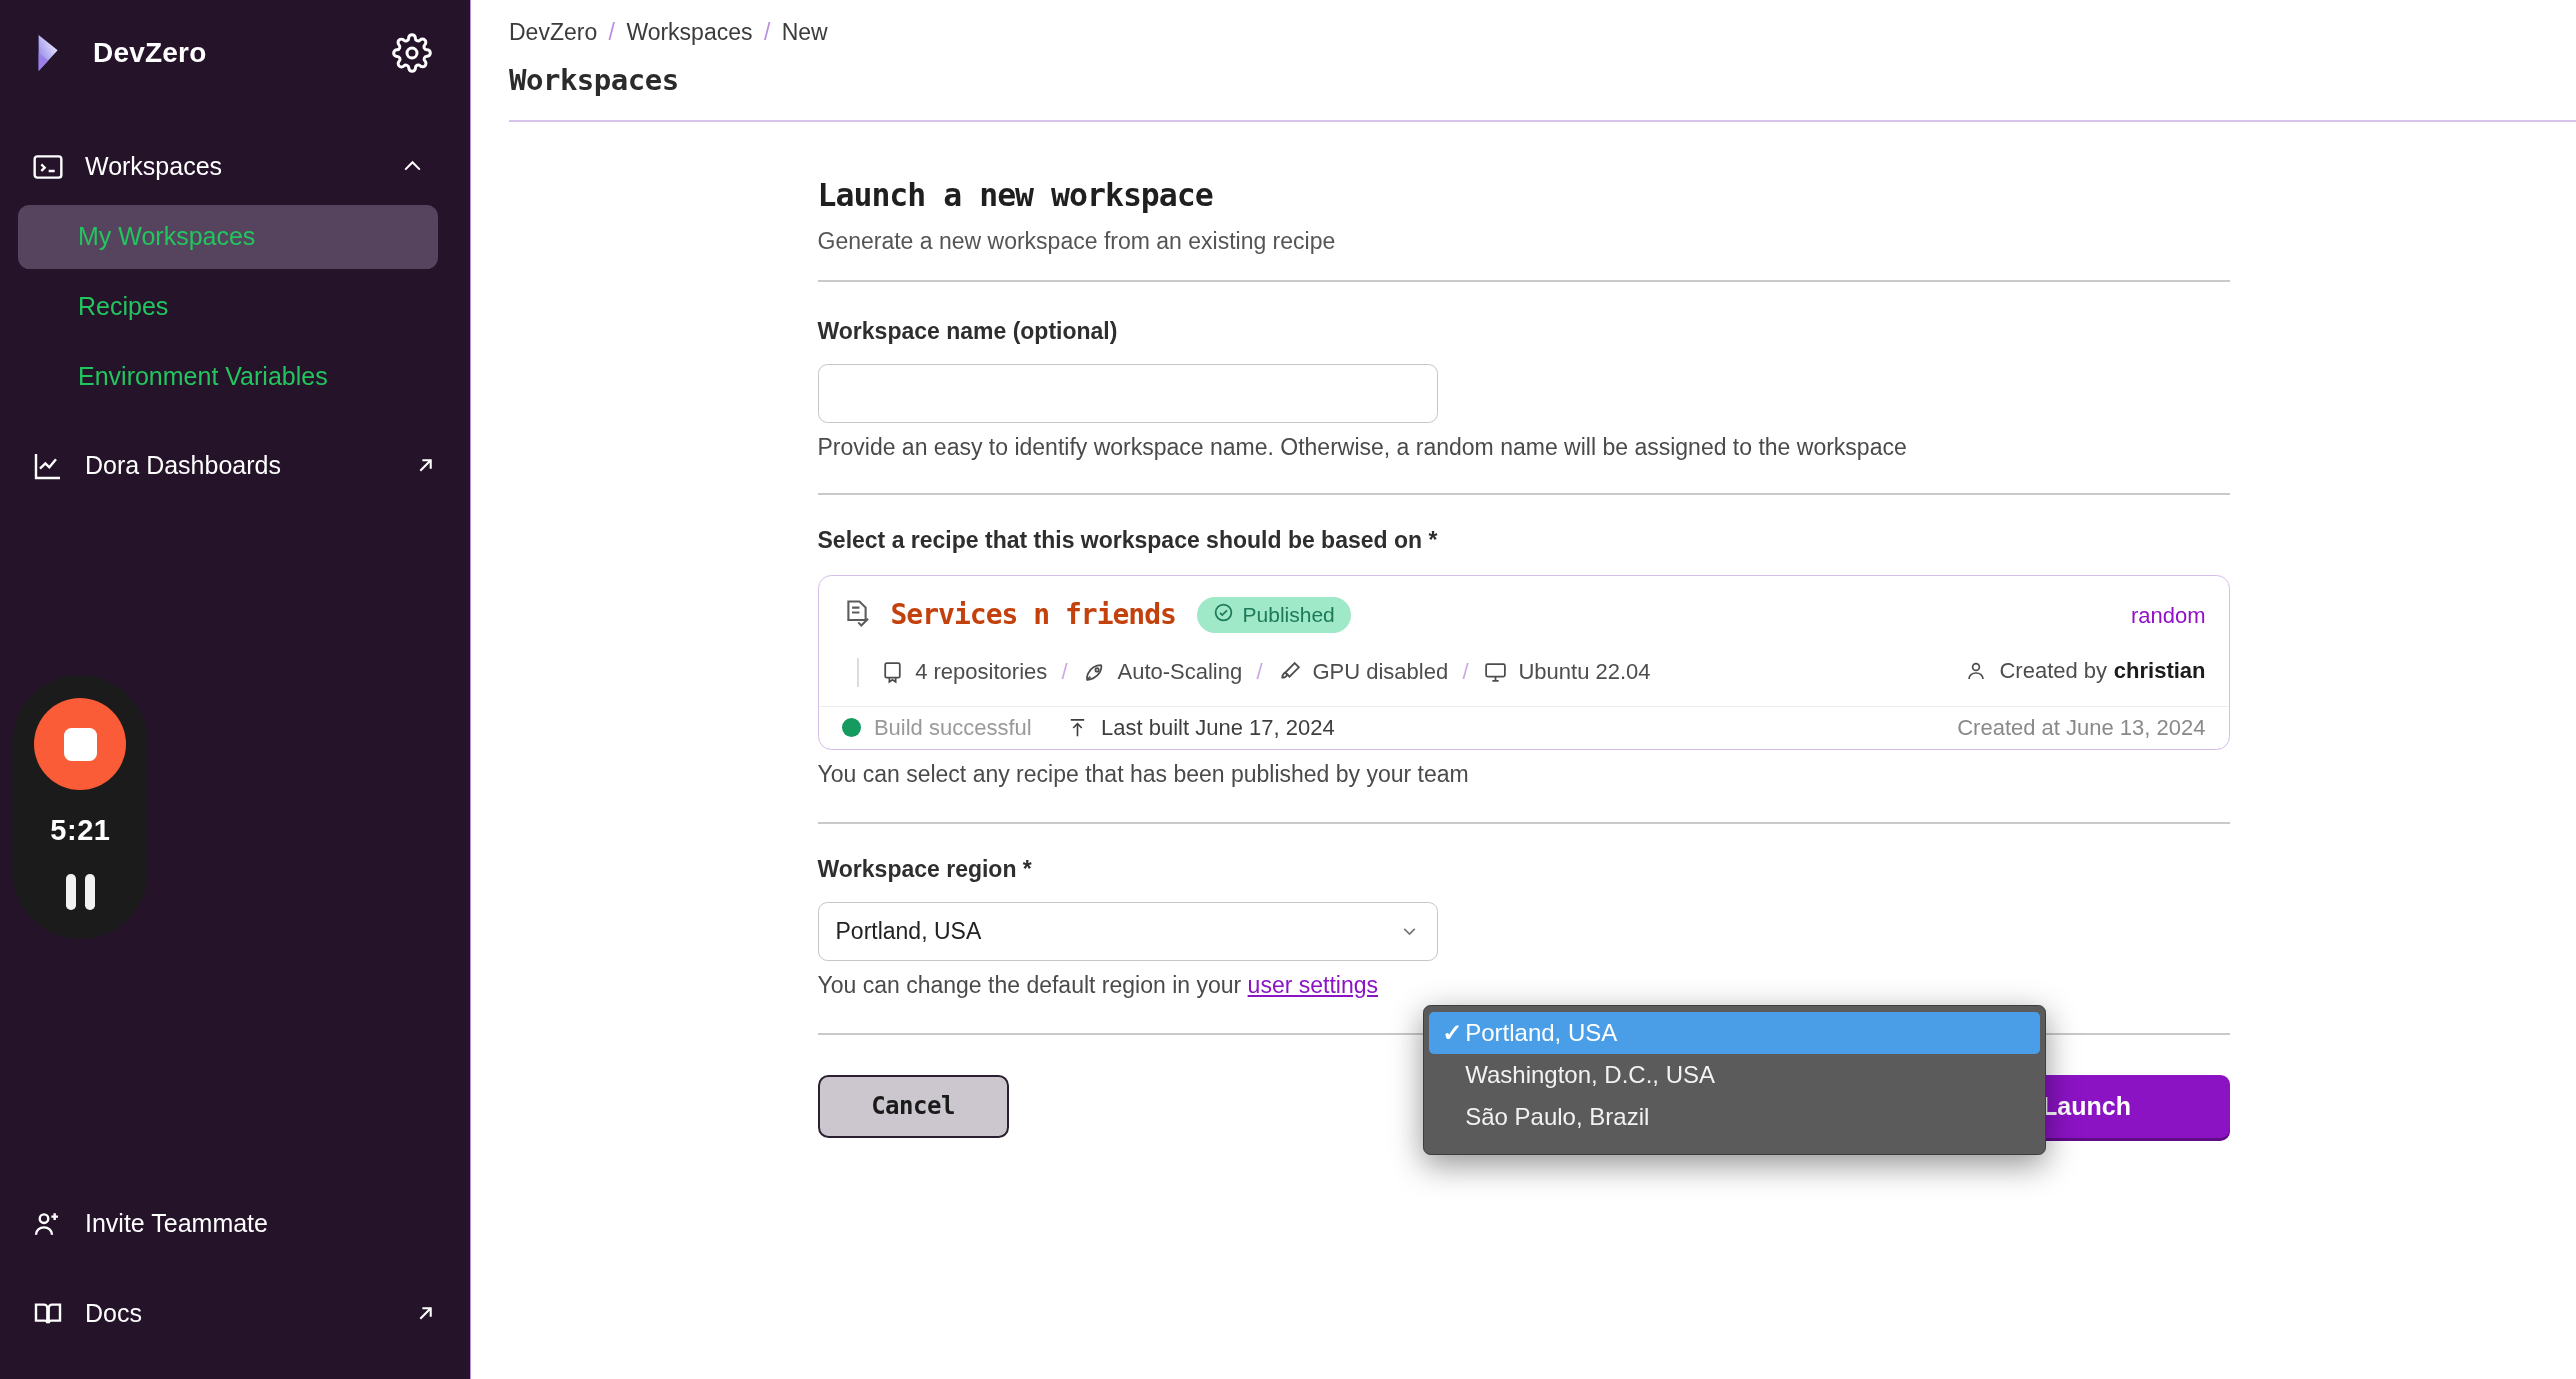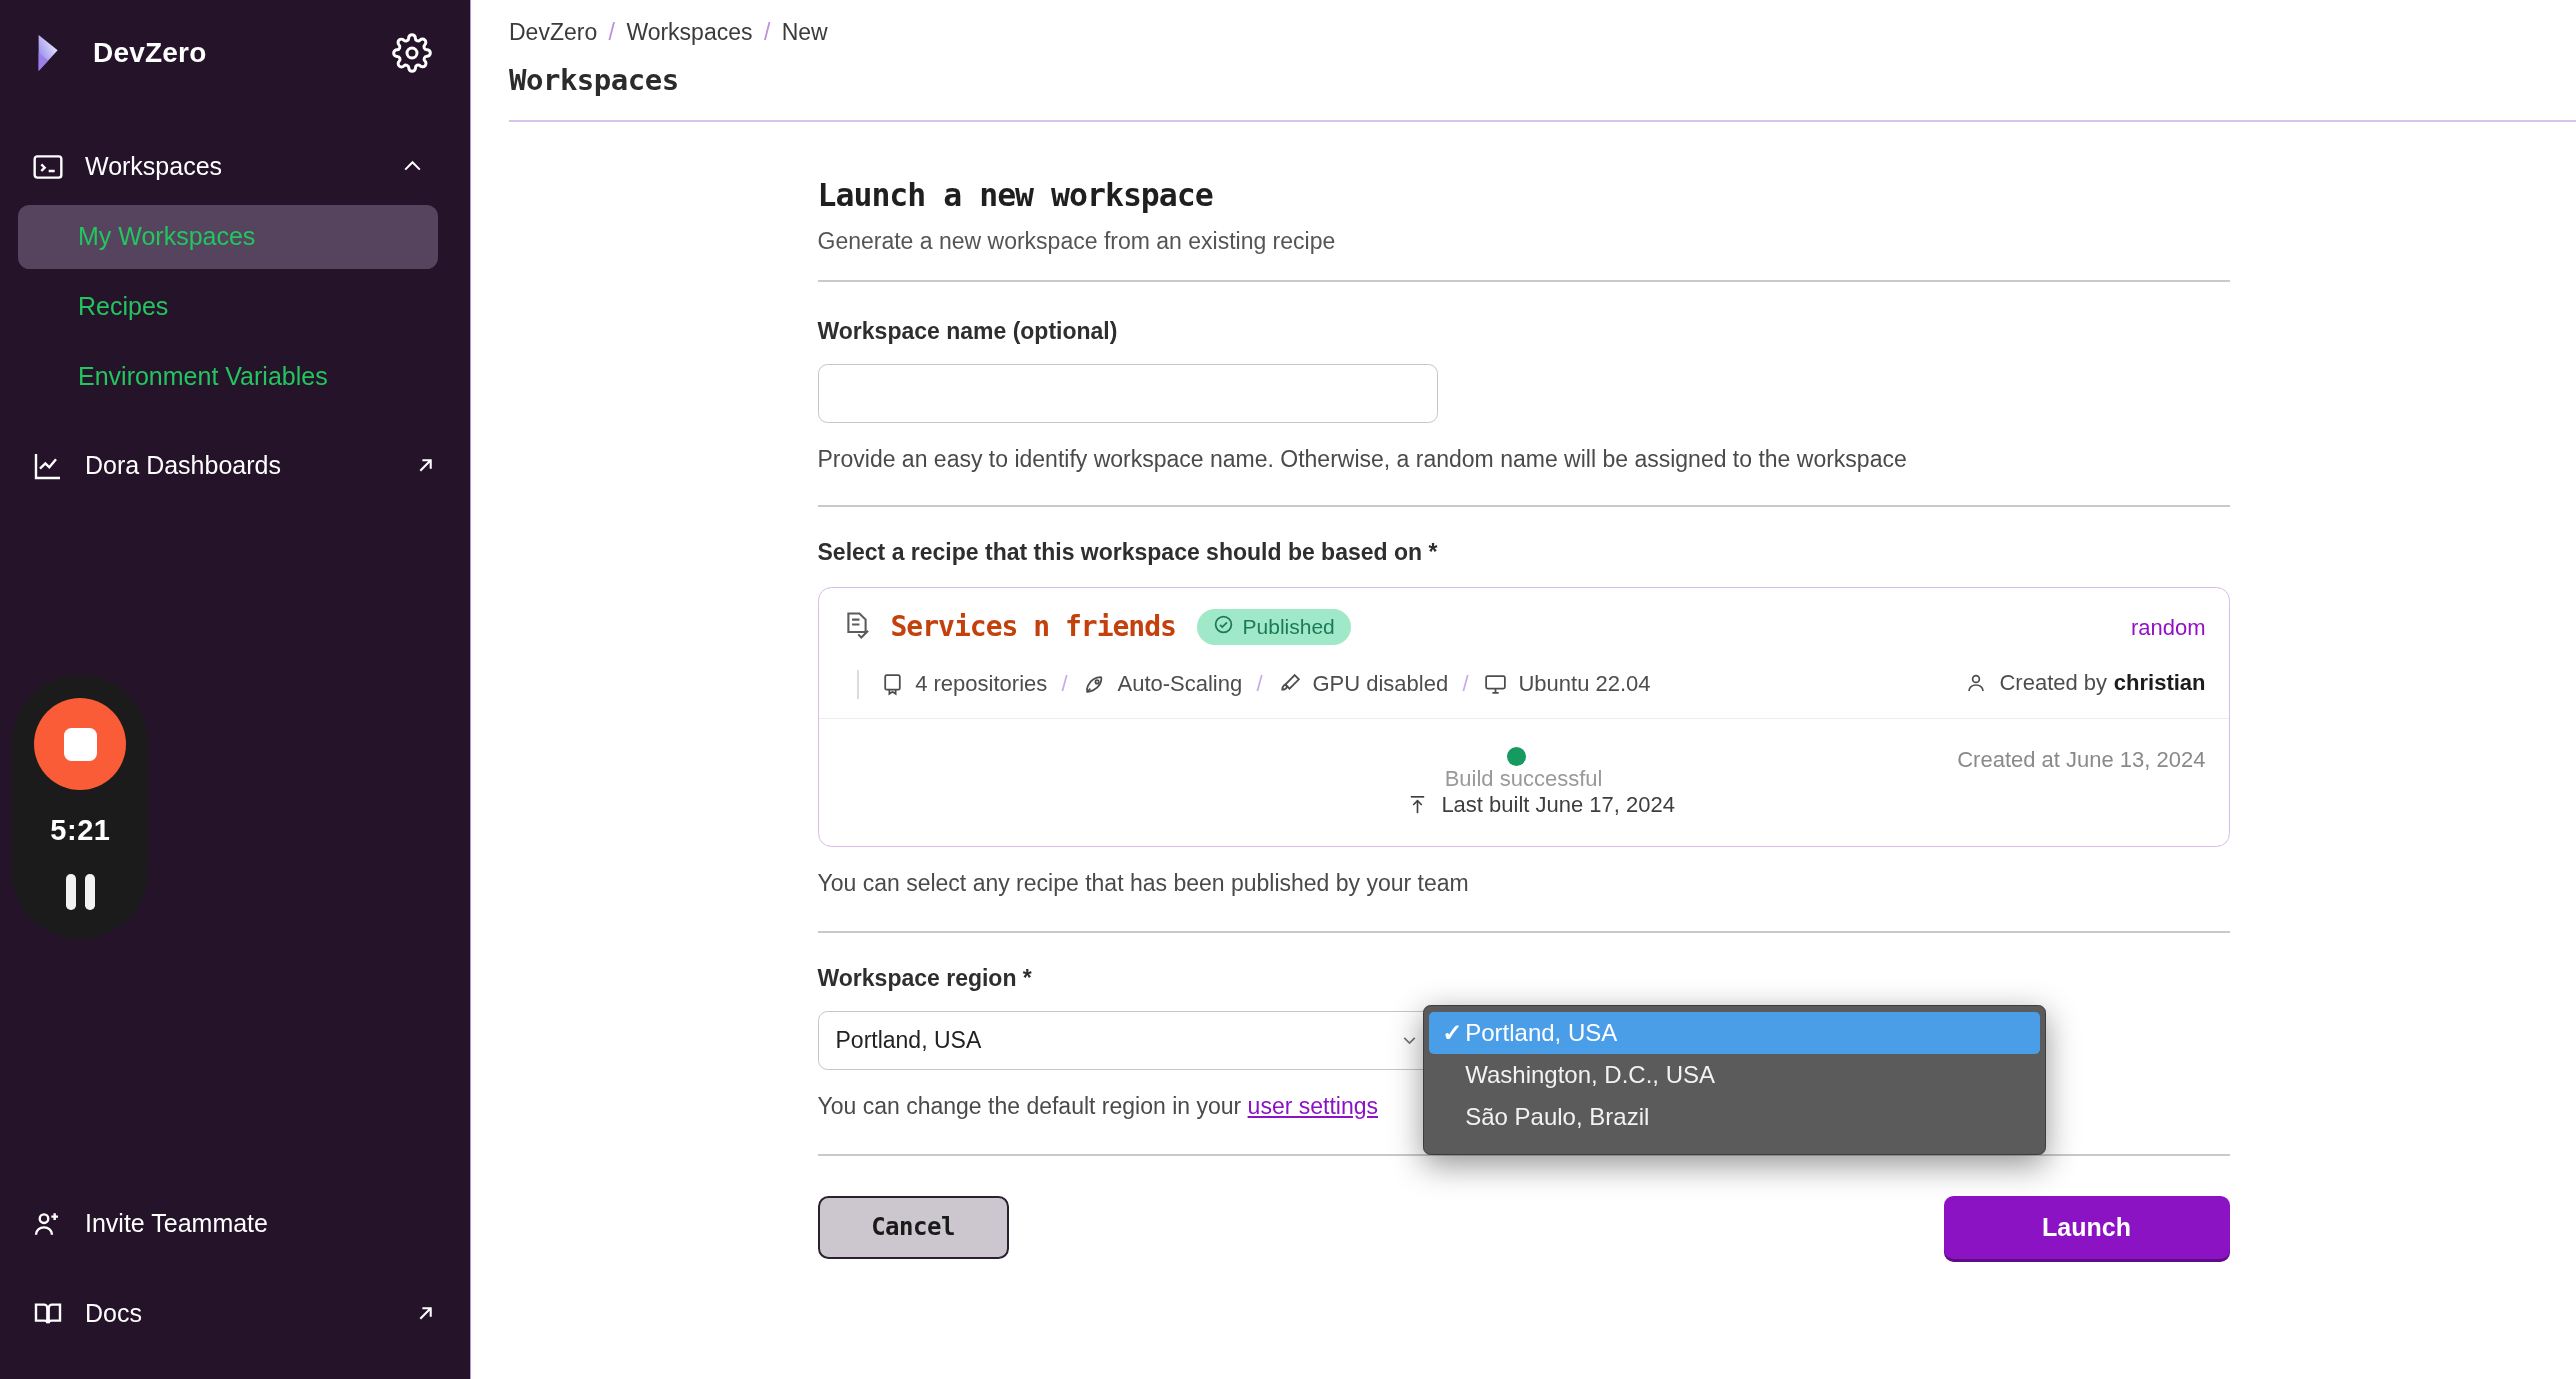--- a/index.html
+++ b/index.html
@@ -100,21 +100,21 @@
   .rule { height: 1.9px; background: #c9c9c9; margin: 25px 0 0 0; }
 
   .field-label { font-size: 23px; font-weight: bold; color: #2e2e2e; }
   .text-input {
     width: 620px; height: 59px; margin-top: 19px;
     border: 1.4px solid #c6c6c6; border-radius: 9.5px;
     background: #fff; font-size: 23px; padding: 0 17px;
     font-family: "Liberation Sans", sans-serif; color: #222;
     display: block;
   }
-  .help-text { font-size: 23px; color: #4a4a4a; margin-top: 23px; }
+  .help-text { font-size: 23px; color: #4a4a4a; margin-top: 11px; }
   .help-text a { color: #8b13c4; text-decoration: underline; }
 
   
   .recipe-card {
     margin-top: 21px; border: 1.4px solid #d6bce9; border-radius: 13.4px;
     background: #fff; overflow: hidden;
   }
   .recipe-top { padding: 21px 23px 19px 23px; position: relative; }
   .recipe-title-row { display: flex; align-items: center; }
   .doc-ico { width: 30px; height: 32px; flex: 0 0 30px; }
@@ -138,22 +138,22 @@
   .meta-item { display: flex; align-items: center; font-size: 22px; color: #4d4d4d; }
   .meta-item .mi { width: 25px; height: 25px; flex: 0 0 25px; margin-right: 10.5px; }
   .meta-slash { color: #cda8e6; margin: 0 14.3px; font-size: 22px; }
   .created-by {
     position: absolute; right: 23px; top: 82px;
     display: flex; align-items: center; font-size: 22px; color: #4d4d4d;
   }
   .created-by .mi { width: 24px; height: 24px; margin-right: 11.4px; }
   .created-by b { color: #1c1c1c; margin-left: 6.7px; }
   .recipe-bot {
-    border-top: 1.4px solid #ececec; padding: 28px 23px;
-    display: flex; align-items: center; position: relative; flex-direction: column;
+    border-top: 1.4px solid #ececec; padding: 8px 23px;
+    display: flex; align-items: center; position: relative;
   }
   .dot { width: 19px; height: 19px; border-radius: 50%; background: #159a5f; margin-right: 13.4px; }
   .build-txt { font-size: 22px; color: #999; }
   .lastbuilt { display: flex; align-items: center; margin-left: 34px; font-size: 22px; color: #3e3e3e; }
   .lastbuilt .mi { width: 23px; height: 23px; margin-right: 12.4px; }
   .created-at { position: absolute; right: 23px; font-size: 22px; color: #8a8a8a; }
 
   
   .select-box {
     position: relative; width: 620px; height: 59px; margin-top: 19px;

